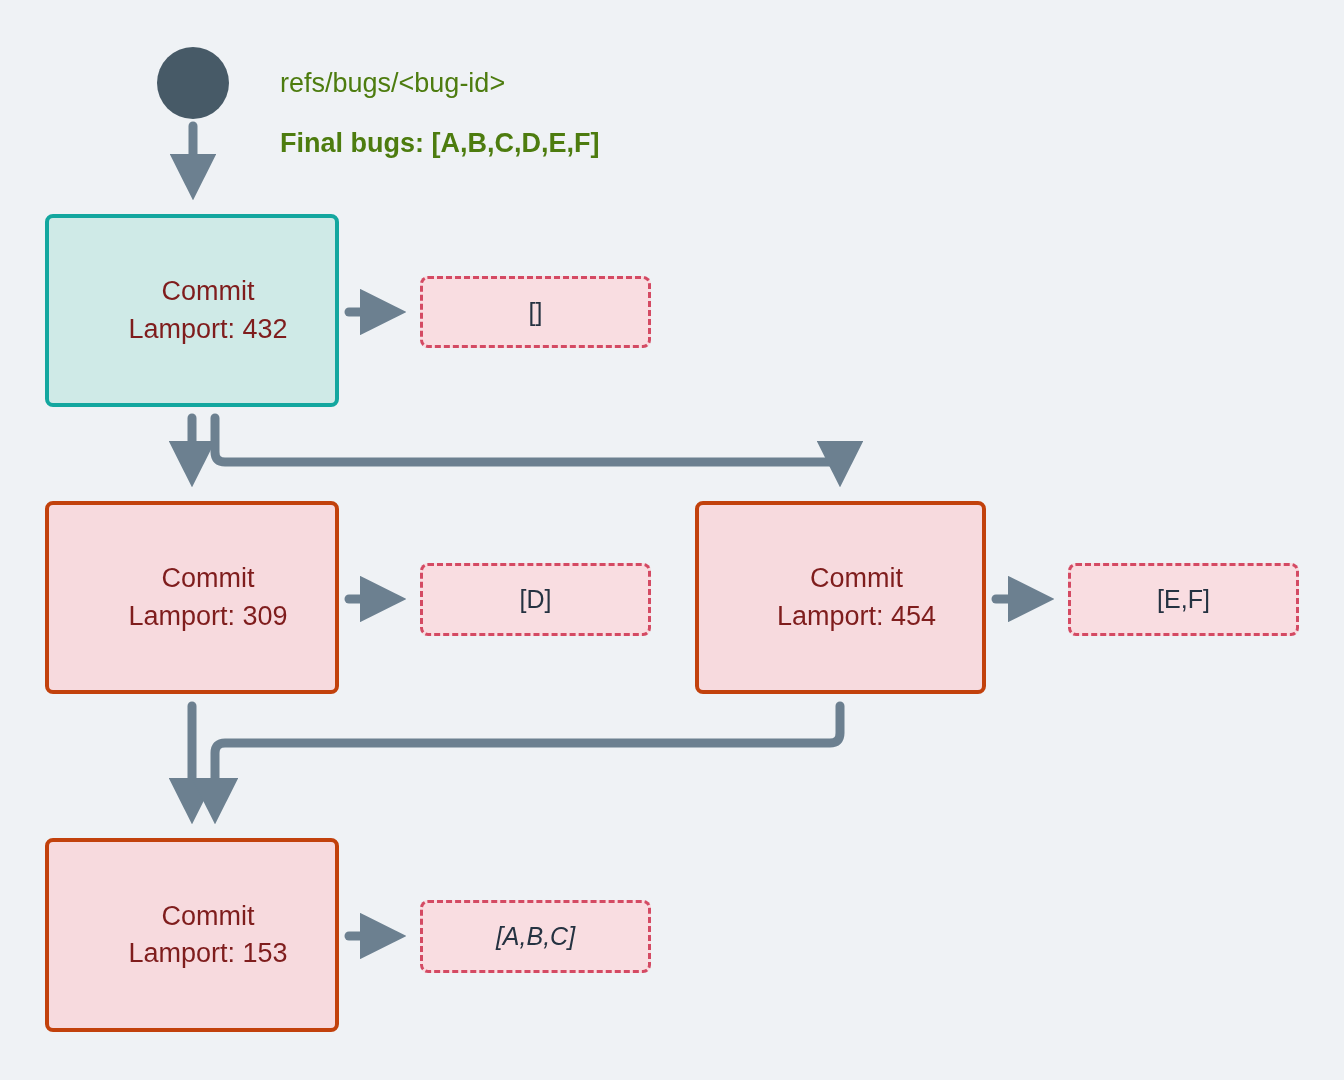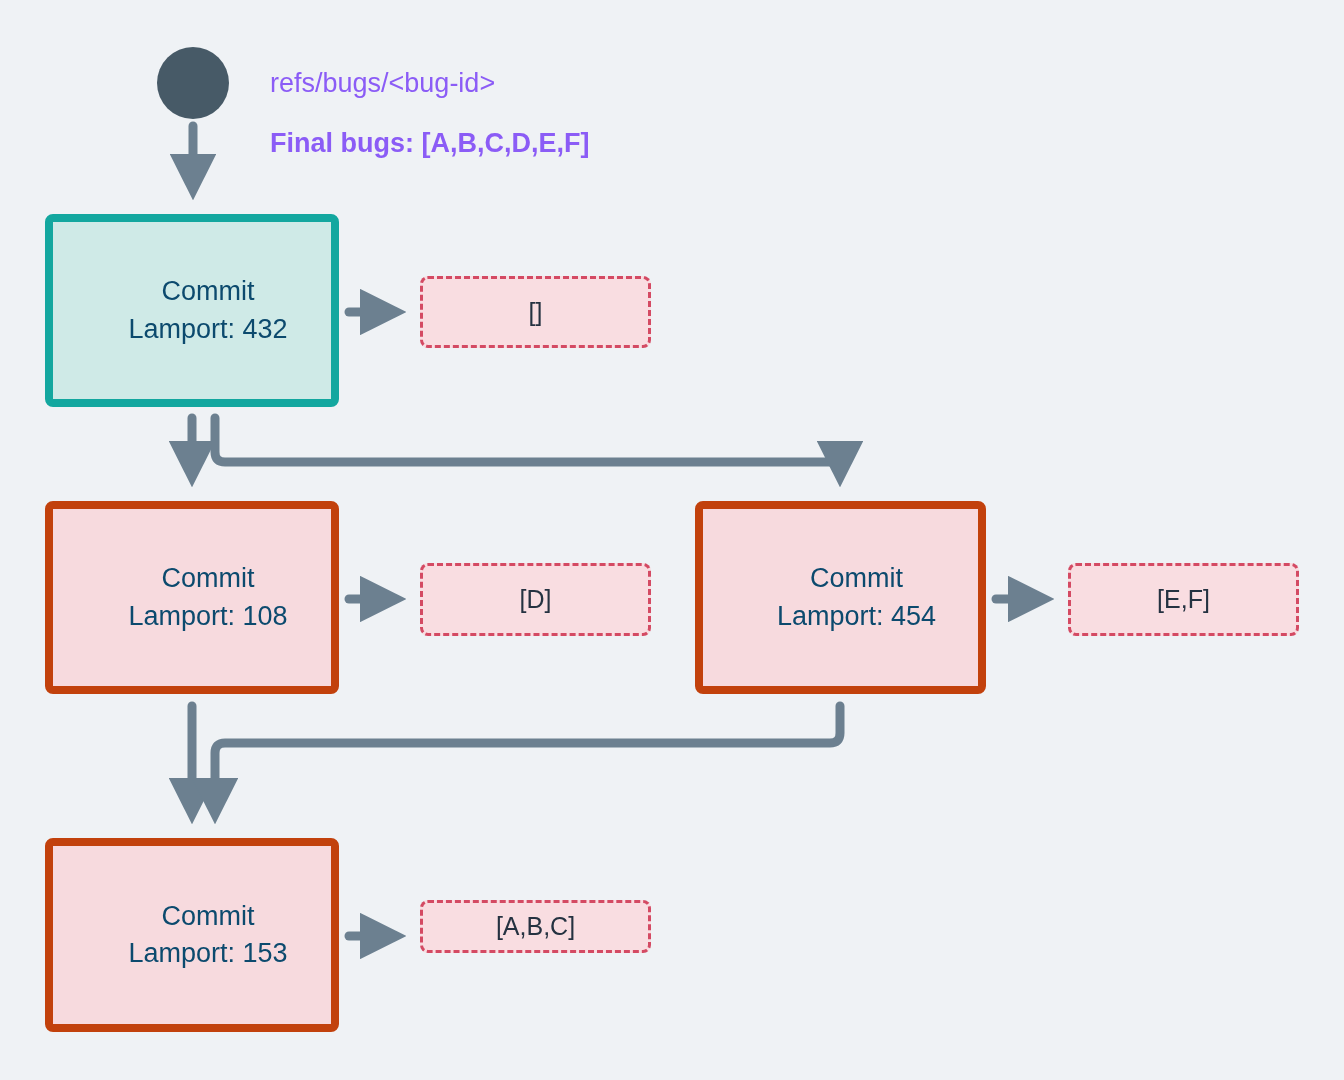--- a/index.html
+++ b/index.html
@@ -38,49 +38,49 @@
     left: 157px;
     top: 47px;
     width: 72px;
     height: 72px;
     border-radius: 50%;
     background: #475a67;
   }
 
   .header-label {
     position: absolute;
-    left: 270px;
+    left: 280px;
     font-size: 27px;
     line-height: 1.15;
-    color: #8b5cf6;
+    color: #4d7c0f;
     white-space: nowrap;
   }
   .header-label.ref {
     top: 68px;
     font-weight: 400;
   }
   .header-label.final {
     top: 128px;
     font-weight: 700;
   }
 
   
   .commit-box {
     position: absolute;
     border-radius: 8px;
-    border: 8px solid #c2410c;
+    border: 4px solid #c2410c;
     background: #f7dade;
     display: flex;
     flex-direction: column;
     align-items: center;
     justify-content: center;
     box-sizing: border-box;
     font-size: 27px;
     line-height: 1.38;
-    color: #0c4a6e;
+    color: #7f1d1d;
     padding-left: 32px;
   }
   .commit-box.teal {
     border-color: #13a79f;
     background: #cfeae7;
   }
   .commit-box .line {
     display: block;
     white-space: nowrap;
   }
@@ -136,21 +136,21 @@
 
   <div class="header-label final">Final bugs: [A,B,C,D,E,F]</div>
 
   <div class="commit-box teal" style="left:45px; top:214px; width:294px; height:193px;">
     <span class="line">Commit</span>
     <span class="line">Lamport: 432</span>
   </div>
 
   <div class="commit-box" style="left:45px; top:501px; width:294px; height:193px;">
     <span class="line">Commit</span>
-    <span class="line">Lamport: 108</span>
+    <span class="line">Lamport: 309</span>
   </div>
 
   <div class="commit-box" style="left:695px; top:501px; width:291px; height:193px;">
     <span class="line">Commit</span>
     <span class="line">Lamport: 454</span>
   </div>
 
   <div class="commit-box" style="left:45px; top:838px; width:294px; height:194px;">
     <span class="line">Commit</span>
     <span class="line">Lamport: 153</span>
@@ -161,17 +161,17 @@
   </div>
 
   <div class="payload-box" style="left:420px; top:563px; width:231px; height:73px;">
     <span>[D]</span>
   </div>
 
   <div class="payload-box" style="left:1068px; top:563px; width:231px; height:73px;">
     <span>[E,F]</span>
   </div>
 
-  <div class="payload-box" style="left:420px; top:900px; width:231px; height:53px;">
+  <div class="payload-box" style="left:420px; top:900px; width:231px; height:73px;font-style:italic;">
     <span>[A,B,C]</span>
   </div>
 
 </div>
 
 </body></html>

